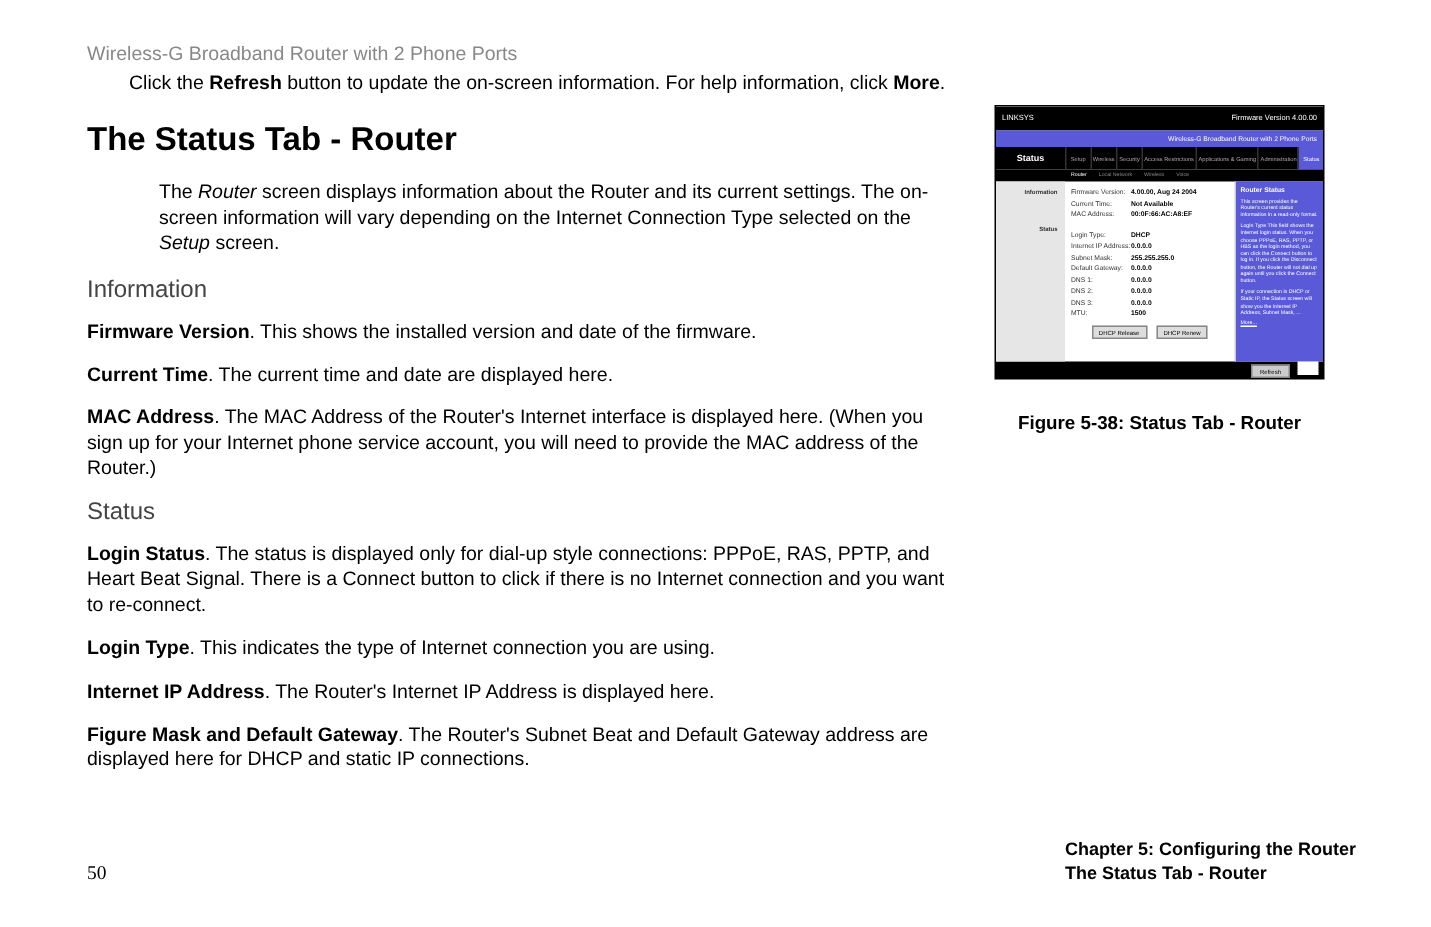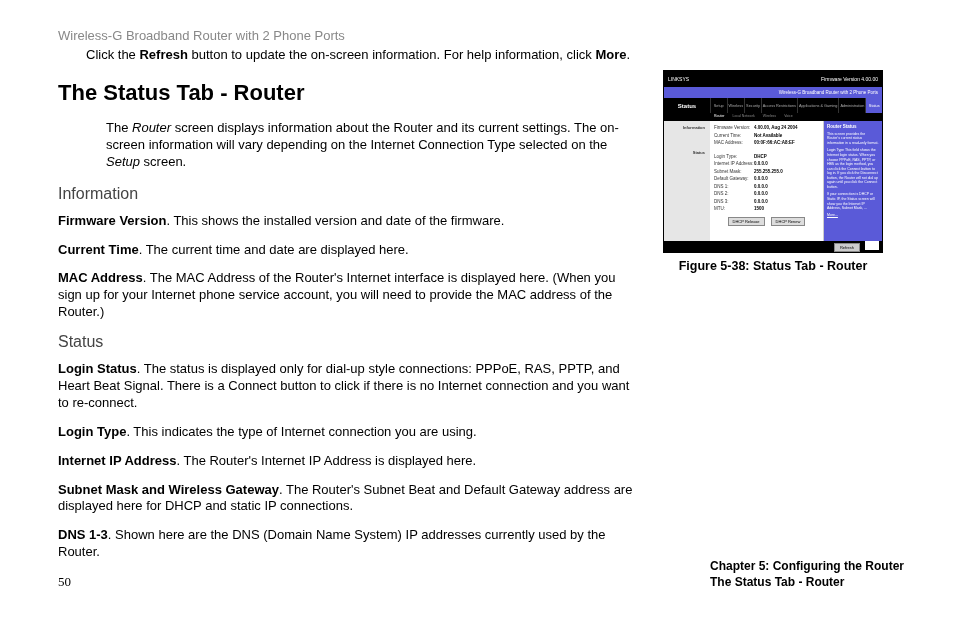--- a/index.html
+++ b/index.html
@@ -56,21 +56,21 @@
     font-size: 13px;
     line-height: 1.3;
     margin-bottom: 12px;
   }
   .bold { font-weight: bold; }
   .ital { font-style: italic; }
   .figure-caption {
     text-align: center;
     font-size: 12.5px;
     font-weight: bold;
-    margin-top: 6px;
+    margin-top: 22px;
   }
   .footer {
     position: absolute;
     left: 58px;
     right: 50px;
     bottom: 28px;
     display: flex;
     justify-content: space-between;
     align-items: flex-end;
     font-size: 12px;
@@ -251,22 +251,21 @@
 
     <h2 class="sub">Information</h2>
     <p class="term-p"><span class="bold">Firmware Version</span><span>. This shows the installed version and date of the firmware.</span></p>
     <p class="term-p"><span class="bold">Current Time</span><span>. The current time and date are displayed here.</span></p>
     <p class="term-p"><span class="bold">MAC Address</span><span>. The MAC Address of the Router's Internet interface is displayed here. (When you sign up for your Internet phone service account, you will need to provide the MAC address of the Router.)</span></p>
 
     <h2 class="sub">Status</h2>
     <p class="term-p"><span class="bold">Login Status</span><span>. The status is displayed only for dial-up style connections: PPPoE, RAS, PPTP, and Heart Beat Signal. There is a Connect button to click if there is no Internet connection and you want to re-connect.</span></p>
     <p class="term-p"><span class="bold">Login Type</span><span>. This indicates the type of Internet connection you are using.</span></p>
     <p class="term-p"><span class="bold">Internet IP Address</span><span>. The Router's Internet IP Address is displayed here.</span></p>
-    <p class="term-p"><span class="bold">Subnet Mask and Wireless Gateway</span><span>. The Router's Subnet Beat and Default Gateway address are displayed here for DHCP and static IP connections.</span></p>
-    <p class="term-p"><span class="bold">DNS 1-3</span><span>. Shown here are the DNS (Domain Name System) IP addresses currently used by the Router.</span></p>
+    <p class="term-p"><span class="bold">Figure Mask and Default Gateway</span><span>. The Router's Subnet Beat and Default Gateway address are displayed here for DHCP and static IP connections.</span></p>
   </div>
 
   <div class="right-col">
     <div class="router-ui">
       <div class="ru-top">
         <span>LINKSYS</span>
         <span>Firmware Version 4.00.00</span>
       </div>
       <div class="ru-title">
         <span>Wireless-G Broadband Router with 2 Phone Ports</span>

